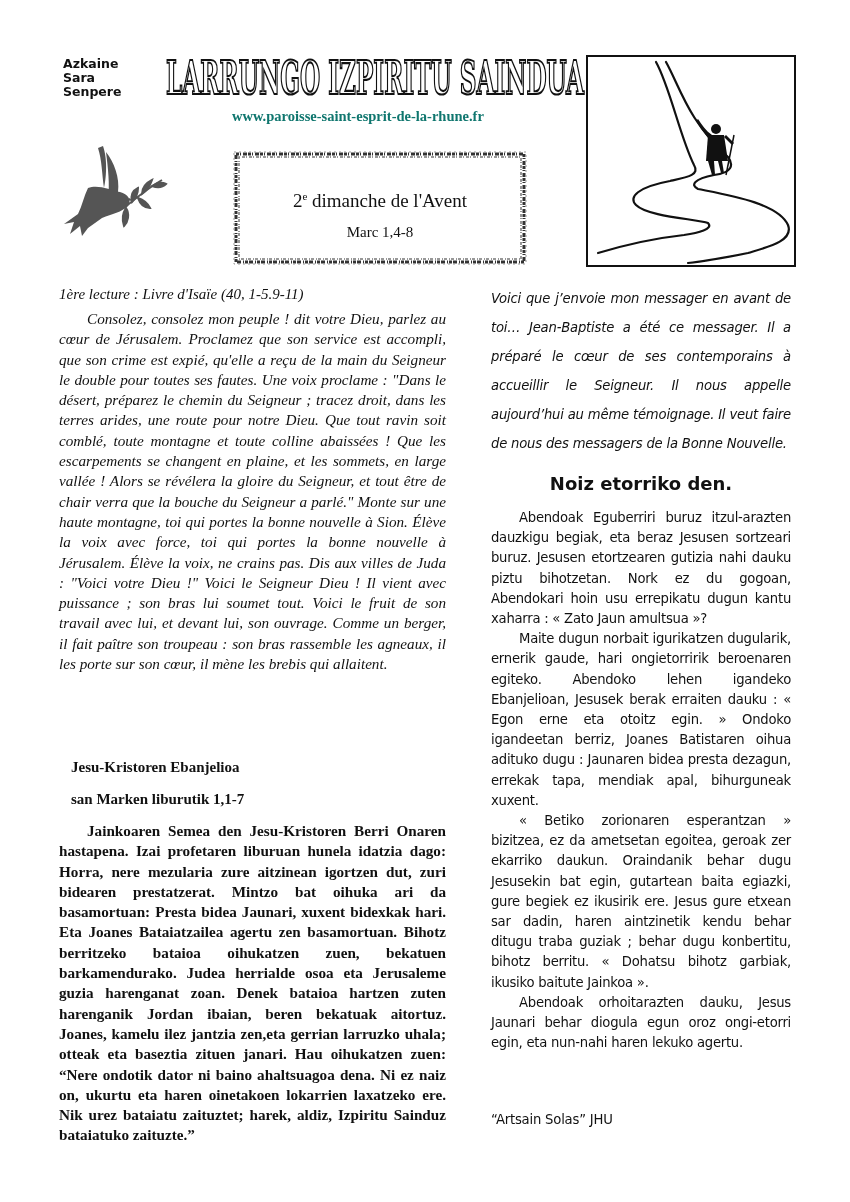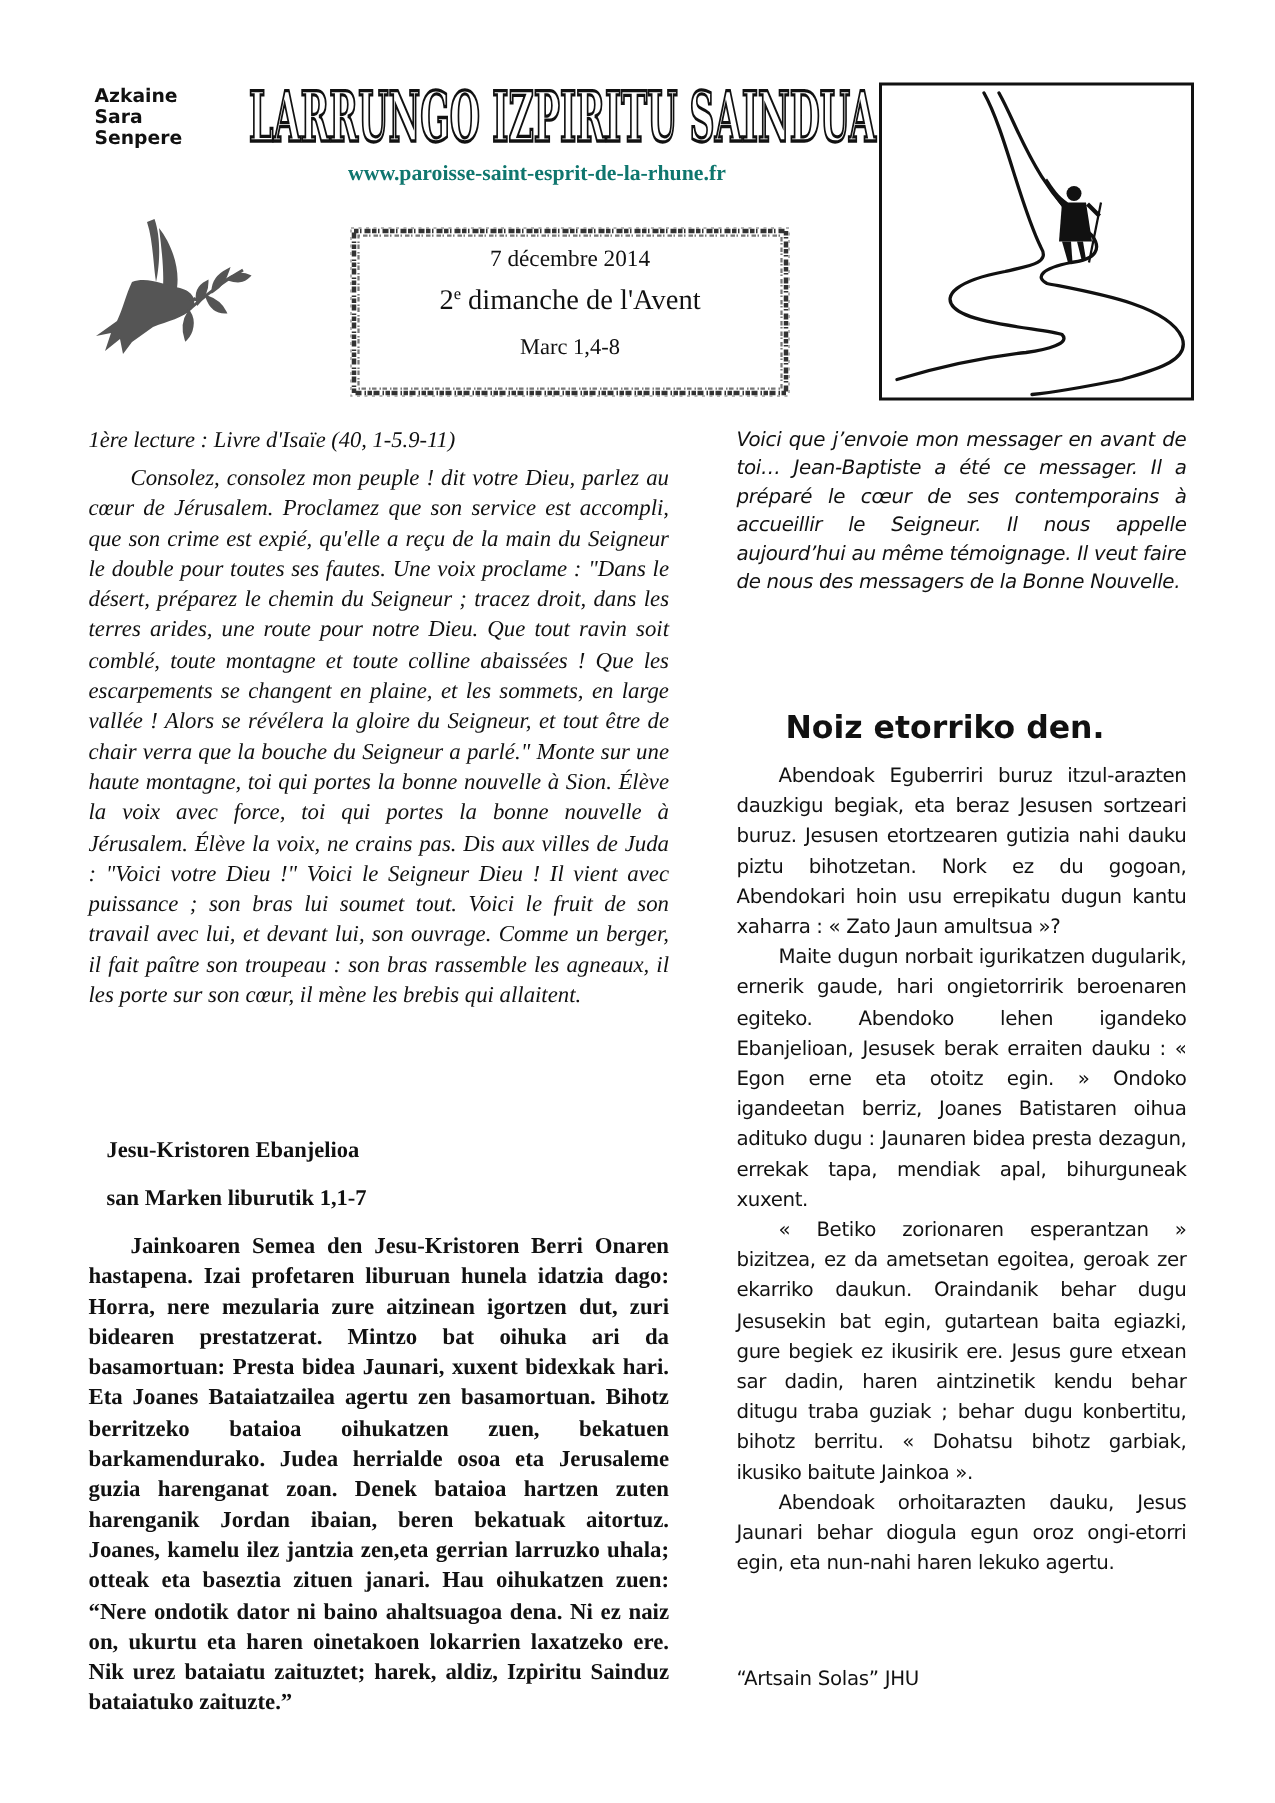--- a/index.html
+++ b/index.html
@@ -27,23 +27,23 @@
 
   .col-left { position: absolute; left: 59px; top: 284px; width: 387px; font-family: "Liberation Serif", serif; }
   .reading-title { font-style: italic; font-size: 15px; line-height: 20px; margin: 0 0 5px 0; }
   .reading-body { font-style: italic; font-size: 15.2px; line-height: 20.3px; text-align: justify; text-indent: 28px; margin: 0; }
 
   .gospel { position: absolute; left: 59px; top: 745px; width: 387px; font-family: "Liberation Serif", serif; font-weight: bold; }
   .gospel-title { font-size: 15px; line-height: 20px; margin: 12px; }
   .gospel-body { font-size: 15.2px; line-height: 20.3px; text-align: justify; text-indent: 28px; margin: 0 0 0 0; }
 
   .col-right { position: absolute; left: 491px; top: 284px; width: 300px; font-family: "DejaVu Sans", sans-serif; }
-  .message { font-style: italic; font-size: 13.2px; line-height: 19px; text-align: justify; margin: 0; letter-spacing: -0.2px; }
+  .message { font-style: italic; font-size: 13.2px; line-height: 29px; text-align: justify; margin: 0; letter-spacing: -0.2px; }
 
-  .article-title { position: absolute; left: 480px; top: 473px; width: 300px; text-align: center; font-family: "DejaVu Sans", sans-serif; font-weight: bold; font-size: 21px; }
+  .article-title { position: absolute; left: 491px; top: 473px; width: 300px; text-align: center; font-family: "DejaVu Sans", sans-serif; font-weight: bold; font-size: 18px; }
 
   .article { position: absolute; left: 491px; top: 508px; width: 300px; font-family: "DejaVu Sans", sans-serif; font-size: 13.2px; line-height: 20.2px; letter-spacing: -0.25px; }
   .article p { margin: 0; text-align: justify; text-indent: 28px; }
 
   .signature { position: absolute; left: 491px; top: 1112px; width: 300px; text-align: left; font-family: "DejaVu Sans", sans-serif; font-size: 13.2px; letter-spacing: -0.2px; }
 </style>
 </head>
 <body>
 
 <div class="villages">
@@ -78,21 +78,20 @@
     </g>
   </svg>
 </div>
 
 <div class="date-frame">
   <svg class="frame" viewBox="0 0 296 116" preserveAspectRatio="none">
     <rect x="4" y="4" width="288" height="108" fill="none" stroke="#333" stroke-width="3" stroke-dasharray="3 1 1 2 4 1"></rect>
     <rect x="7" y="7" width="282" height="102" fill="none" stroke="#777" stroke-width="1.5" stroke-dasharray="1 2 3 1"></rect>
     <rect x="2" y="2" width="292" height="112" fill="none" stroke="#999" stroke-width="1" stroke-dasharray="2 3"></rect>
   </svg>
-  <div class="date-line1">7 décembre 2014</div>
   <div class="date-line2">
     <span>2</span><sup>e</sup>
     <span>dimanche de l'Avent</span>
   </div>
   <div class="date-line3">Marc 1,4-8</div>
 </div>
 
 <div class="path-image">
   <svg viewBox="0 0 206 208">
     <g fill="none" stroke="#111" stroke-width="2.2" stroke-linecap="round">

